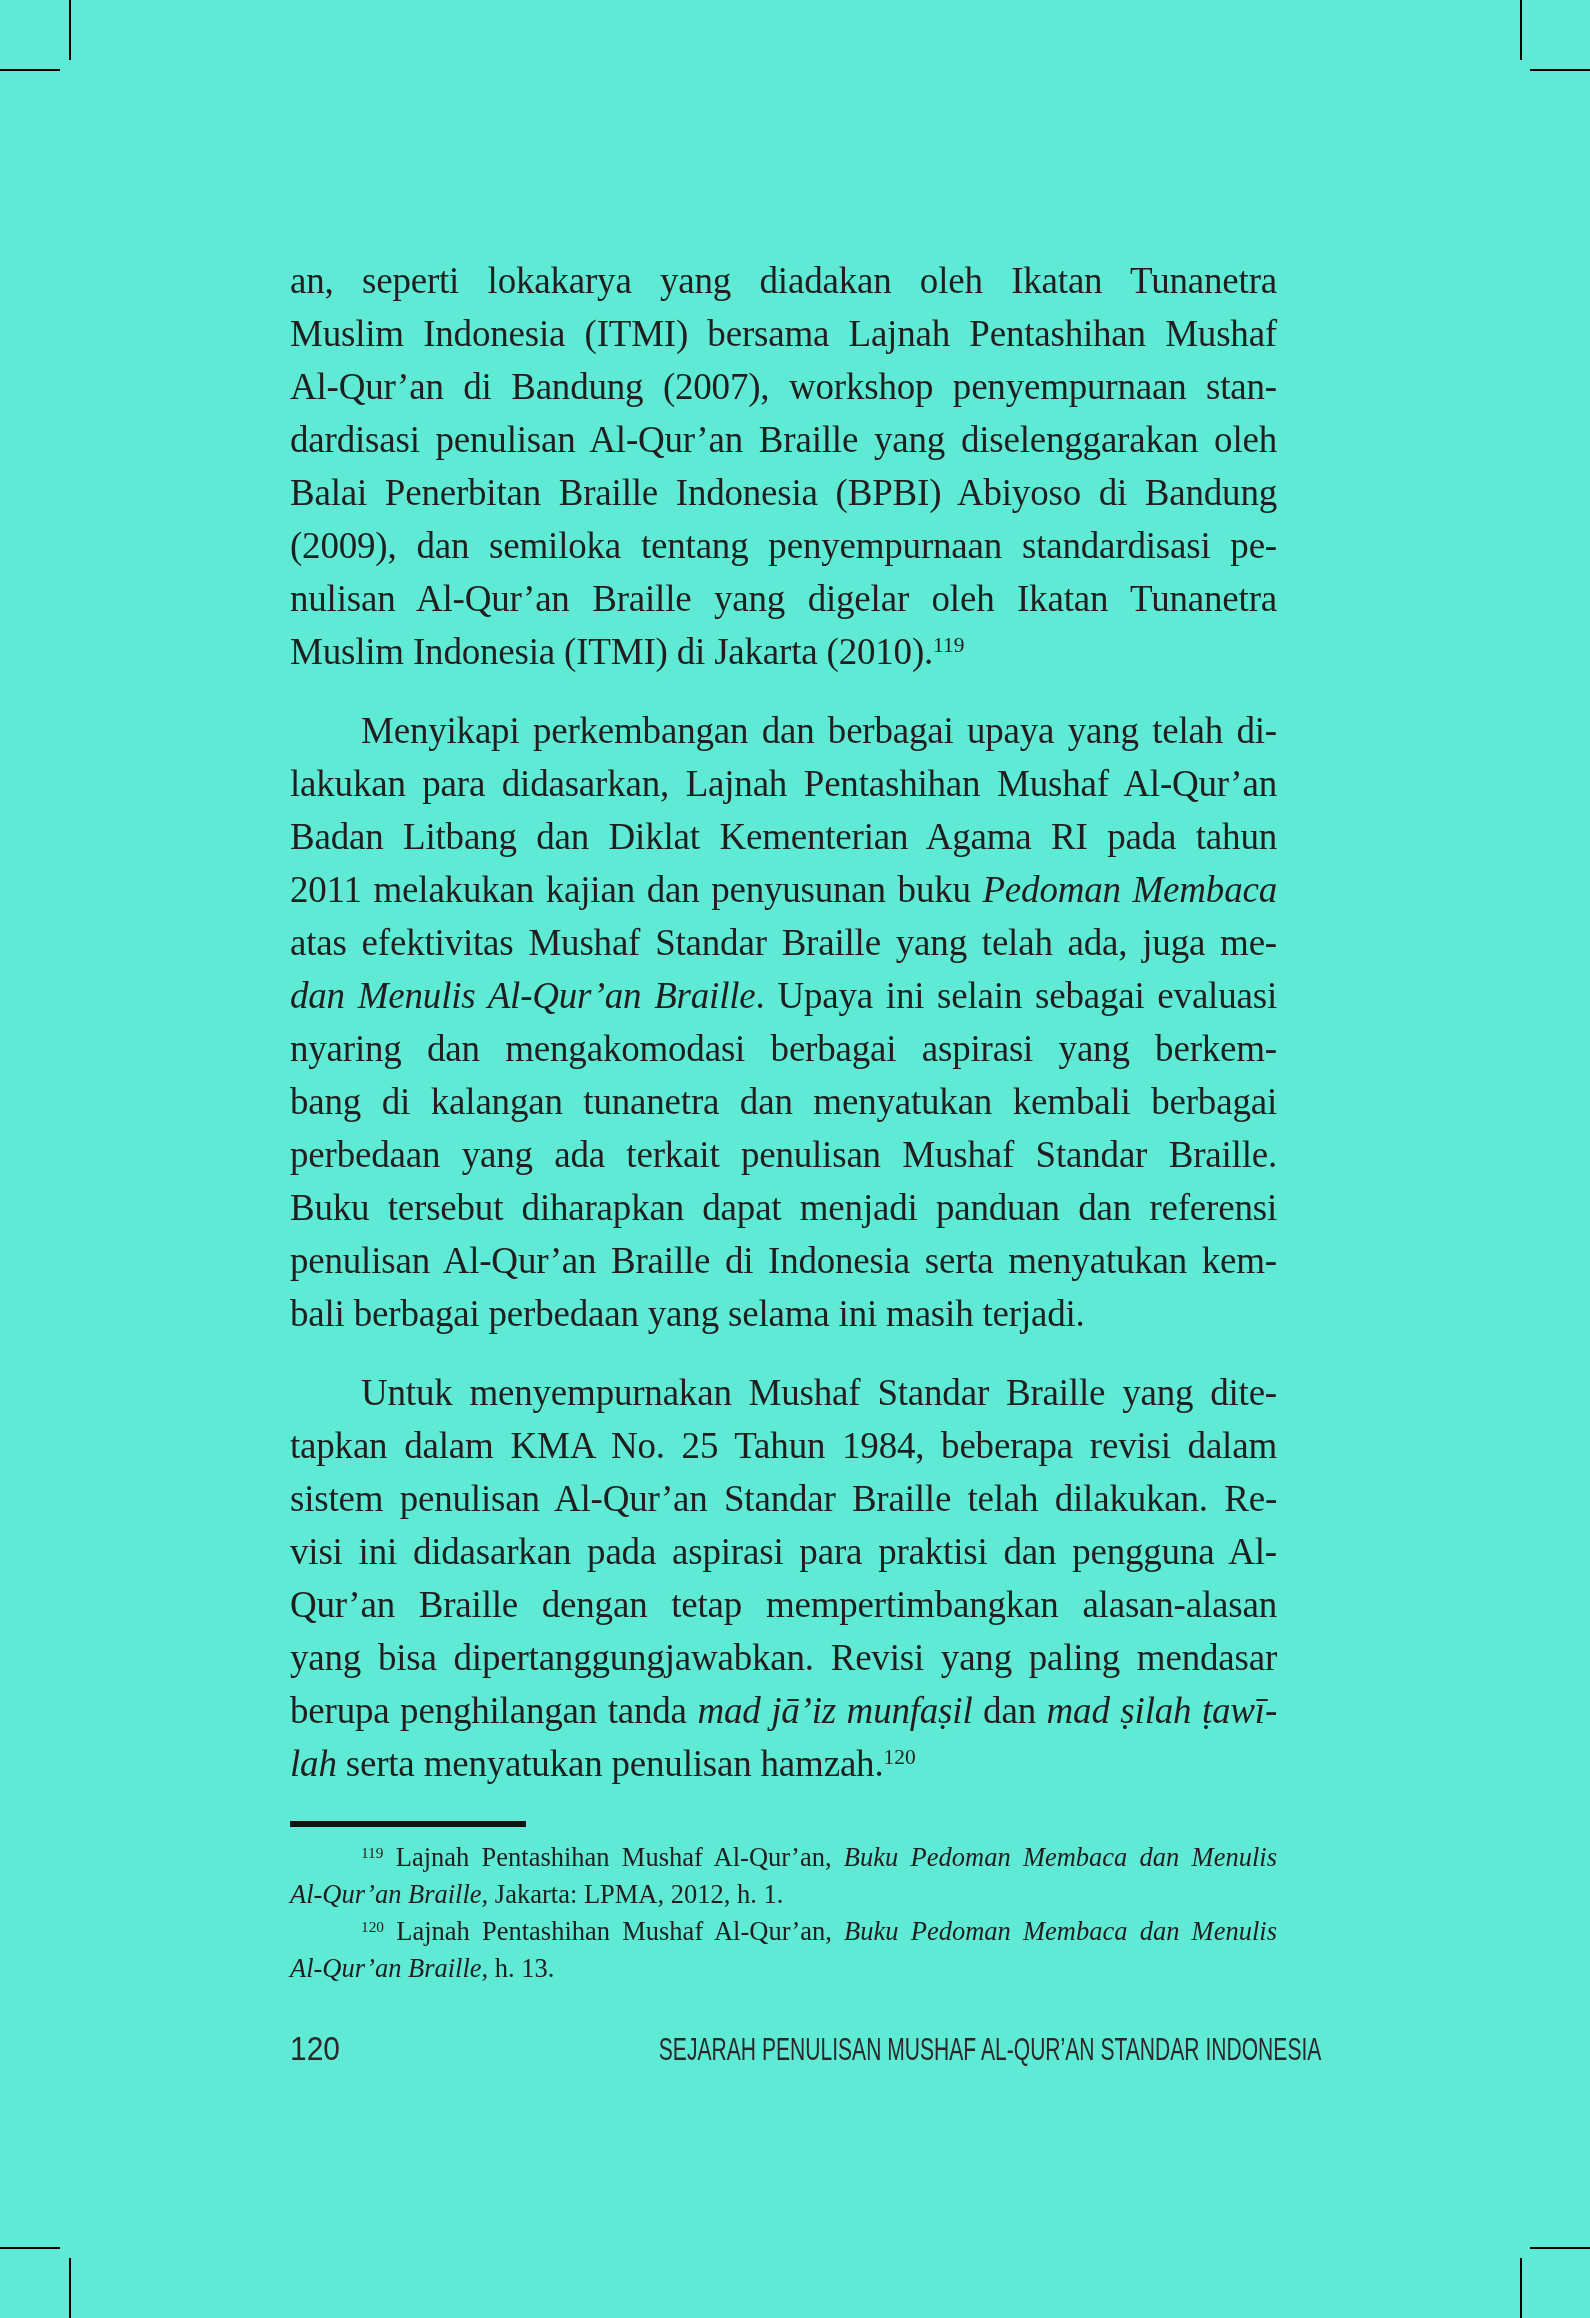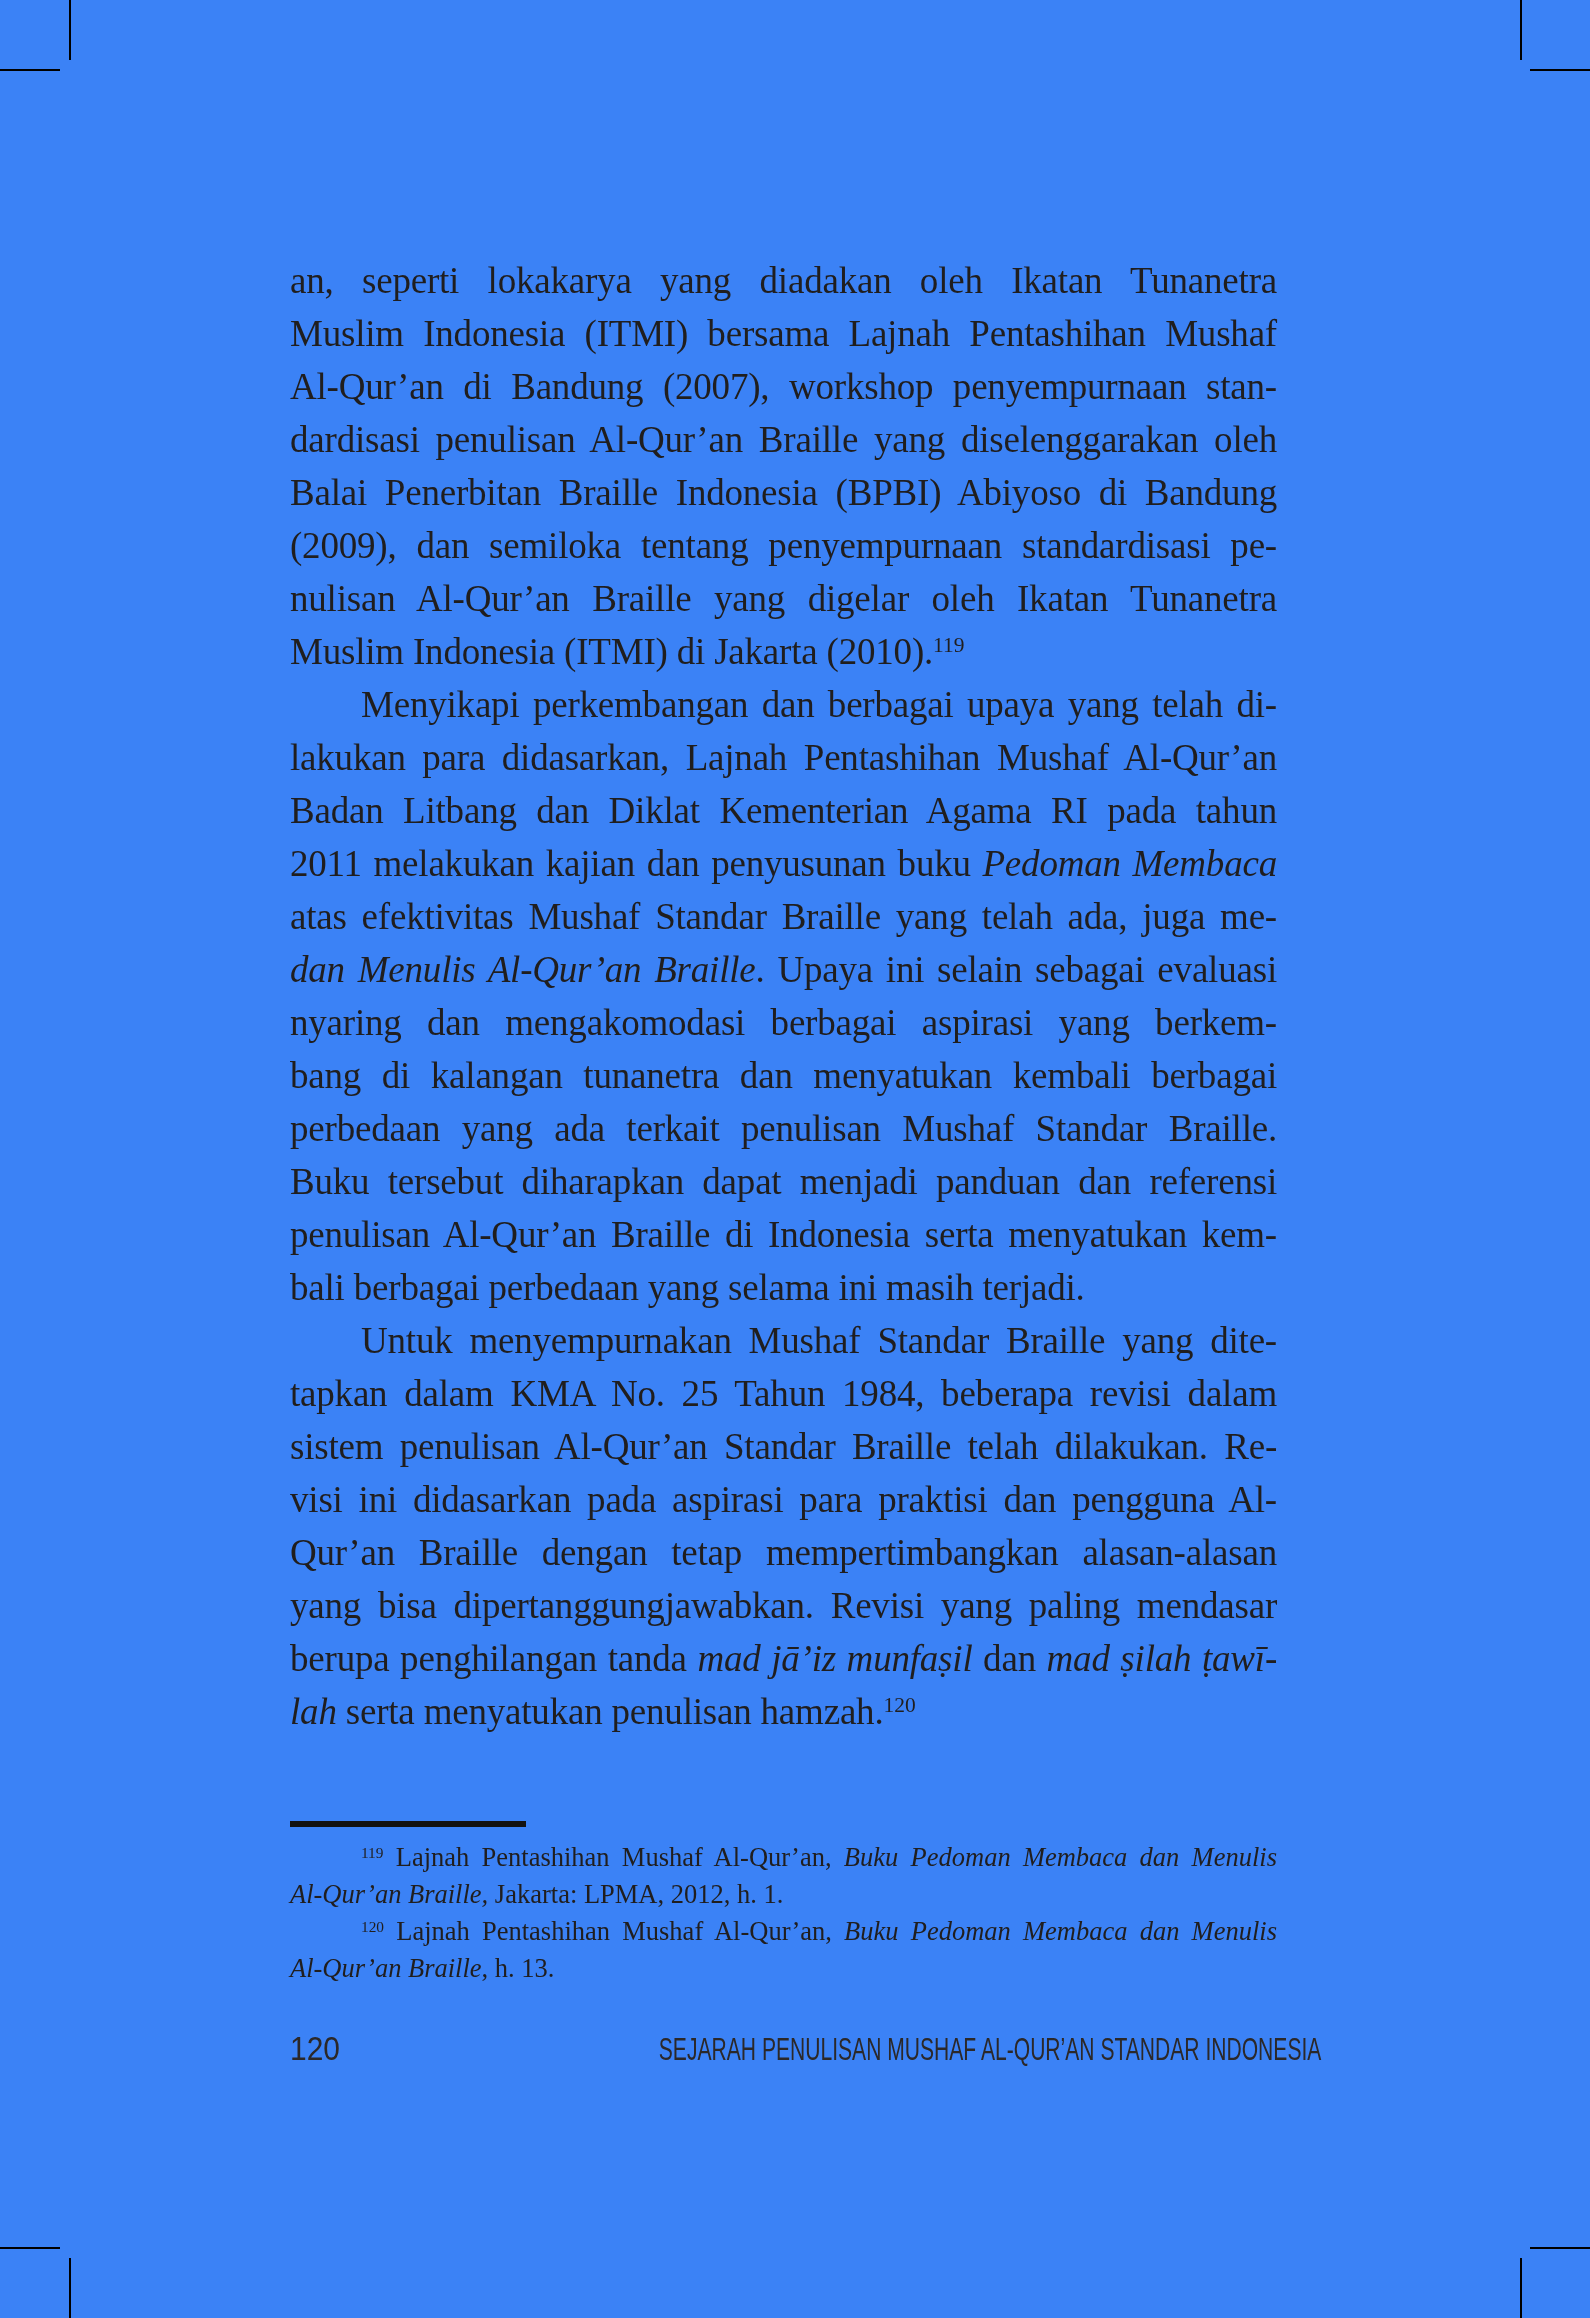--- a/index.html
+++ b/index.html
@@ -1,20 +1,20 @@
 <!DOCTYPE html>
 <html style="font-size:13px"><head>
 <meta charset="utf-8">
 <style>
   html, body { margin: 0; padding: 0; background: #ffffff; }
   .page {
     position: relative;
     width: 1590px;
     height: 2319px;
-    background: #3b82f6;
+    background: #5eead4;
     overflow: hidden;
     font-family: "Liberation Serif", "DejaVu Serif", serif;
   }
   
   .mark { position: absolute; background: #000000; }
   .mark.v { width: 1.6px; height: 60px; }
   .mark.h { width: 60px; height: 1.6px; }
   .tl-v { left: 69px; top: 0; }
   .tl-h { left: 0; top: 69px; }
   .tr-v { left: 1520px; top: 0; }
@@ -33,21 +33,21 @@
   }
   .bl {
     font-size: 37px;
     line-height: 53px;
     color: #201e1e;
     text-align: justify;
     text-align-last: justify;
     letter-spacing: -0.2px;
   }
   .bl.end { text-align-last: left; }
-  .bl.indent { text-indent: 71px; }
+  .bl.indent { text-indent: 71px; margin-top: 26px; }
   .it { font-style: italic; }
   sup {
     font-size: 58%;
     line-height: 0;
     vertical-align: 0.55em;
     letter-spacing: 0;
     font-family: Liberation Serif, serif;
   }
 
   

